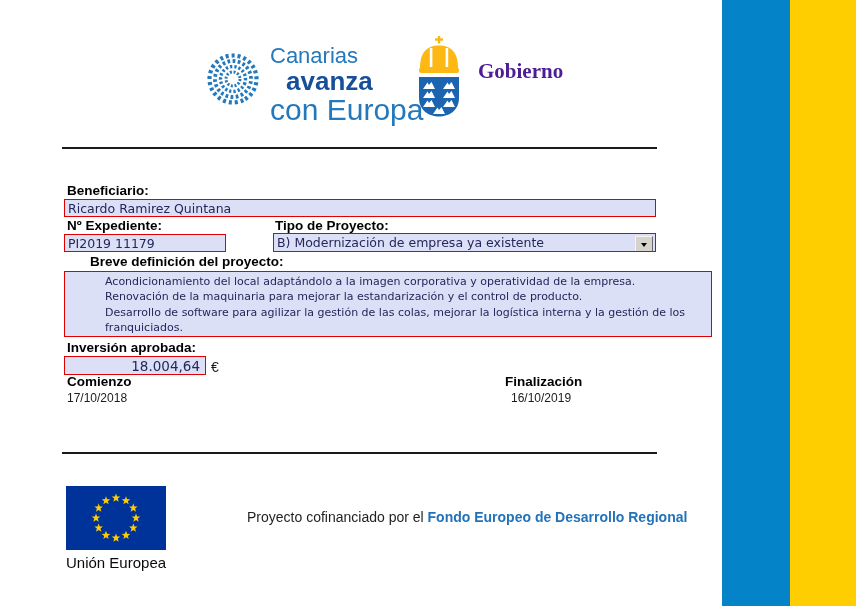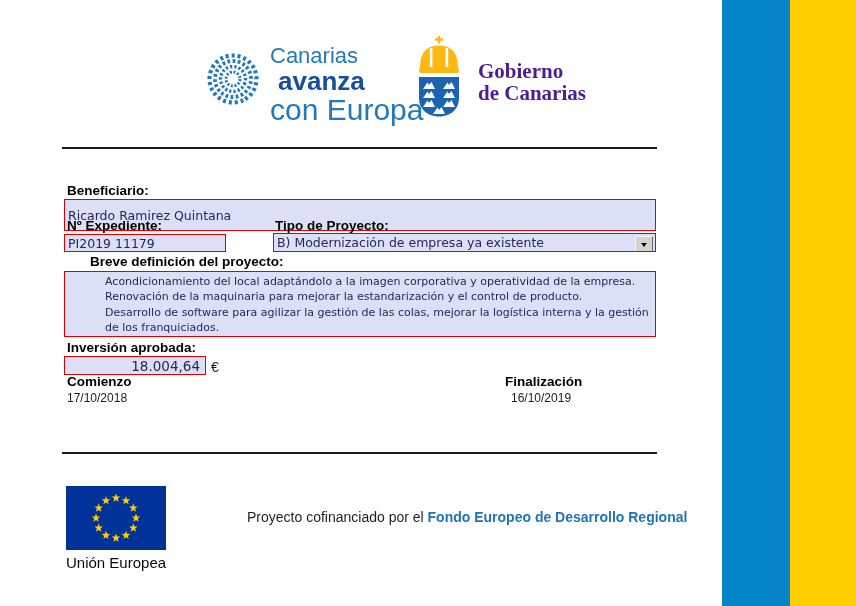--- a/index.html
+++ b/index.html
@@ -7,21 +7,21 @@
         font-family:"Liberation Sans",sans-serif;color:#000;}
   .abs{position:absolute;}
 
   
   .bar-blue{left:722px;top:0;width:68px;height:606px;background:#0583c9;}
   .bar-yellow{left:790px;top:0;width:66px;height:606px;background:#ffce00;}
 
   
   .logo-canarias-text{left:270px;top:45px;line-height:1.0;color:#2478bc;}
   .lc-l1{font-size:22px;}
-  .lc-l2{font-size:26px;font-weight:bold;color:#174f9b;margin:1px 8px;}
+  .lc-l2{font-size:26px;font-weight:bold;color:#174f9b;margin:1px 16px;}
   .lc-l3{font-size:30px;}
   .logo-gob-text{left:478px;top:60px;line-height:1.05;color:#4c1d95;
         font-family:"Liberation Serif",serif;font-weight:bold;font-size:21px;}
 
   .hline{height:1.5px;background:#1a1a1a;}
 
   
   .lbl{font-size:13.5px;font-weight:bold;color:#000;}
   .field{background:#dbe0f7;border:1px solid #e00000;
          font-family:"DejaVu Sans",sans-serif;font-size:12.5px;color:#26265a;
@@ -88,40 +88,39 @@
         <polygon points="16,62 20.5,55.5 22,58 24.5,55 28,62"></polygon>
         <polygon points="36,62 40.5,55.5 42,58 44.5,55 48,62"></polygon>
         <polygon points="16,71 20.5,64.5 22,67 24.5,64 28,71"></polygon>
         <polygon points="36,71 40.5,64.5 42,67 44.5,64 48,71"></polygon>
         <polygon points="26,78 30.5,71.5 32,74 34.5,71 38,78"></polygon>
       </g>
     </svg>
   </div>
   <div class="abs logo-gob-text">
     <div>Gobierno</div>
-    <div>de Canarias</div>
   </div>
 
   <div class="abs hline" style="left:62px;top:147px;width:595px;"></div>
 
   <div class="abs lbl" style="left:67px;top:183px;">Beneficiario:</div>
-  <div class="abs field" style="left:64px;top:199px;width:592px;height:32px;">Ricardo Ramirez Quintana</div>
+  <div class="abs field" style="left:64px;top:199px;width:592px;height:18px;">Ricardo Ramirez Quintana</div>
 
   <div class="abs lbl" style="left:67px;top:218px;">Nº Expediente:</div>
   <div class="abs lbl" style="left:275px;top:218px;">Tipo de Proyecto:</div>
   <div class="abs field" style="left:64px;top:234px;width:162px;height:18px;">PI2019 11179</div>
   <div class="abs dropdown" style="left:273px;top:233px;width:383px;height:19px;">
     <span>B) Modernización de empresa ya existente</span>
     <span class="dd-btn">
       <span class="dd-arrow"></span>
     </span>
   </div>
 
   <div class="abs lbl" style="left:67px;top:254px;margin-left:23px;">Breve definición del proyecto:</div>
-  <div class="abs fieldarea" style="left:64px;top:271px;width:592px;height:66px;padding-left:40px;">Acondicionamiento del local adaptándolo a la imagen corporativa y operatividad de la empresa.
+  <div class="abs fieldarea" style="left:64px;top:271px;width:648px;height:66px;padding-left:40px;">Acondicionamiento del local adaptándolo a la imagen corporativa y operatividad de la empresa.
 Renovación de la maquinaria para mejorar la estandarización y el control de producto.
 Desarrollo de software para agilizar la gestión de las colas, mejorar la logística interna y la gestión de los franquiciados.</div>
 
   <div class="abs lbl" style="left:67px;top:340px;">Inversión aprobada:</div>
   <div class="abs field num" style="left:64px;top:356px;width:142px;height:19px;font-size:13.5px;">18.004,64</div>
   <div class="abs euro" style="left:211px;top:359px;">€</div>
 
   <div class="abs lbl" style="left:67px;top:374px;">Comienzo</div>
   <div class="abs date-val" style="left:67px;top:391px;">17/10/2018</div>
   <div class="abs lbl" style="left:505px;top:374px;">Finalización</div>

